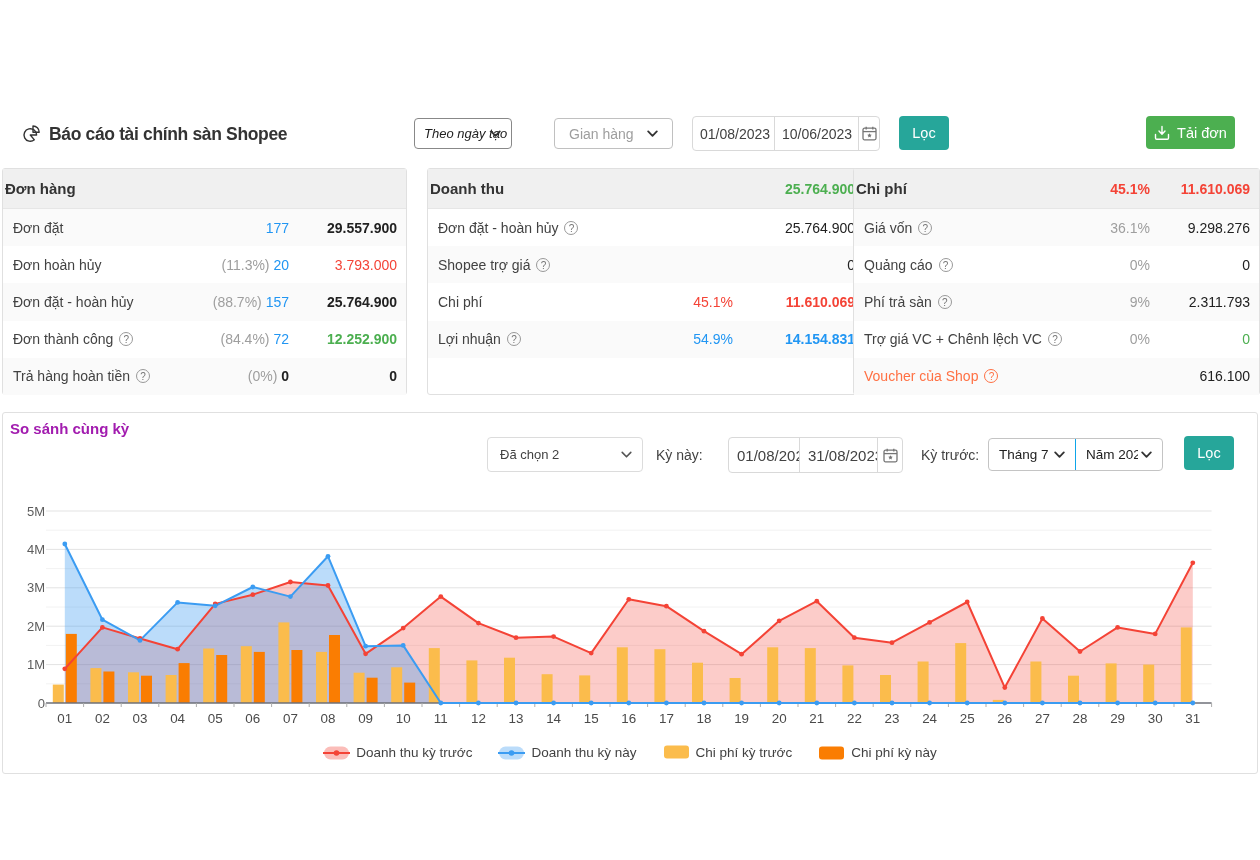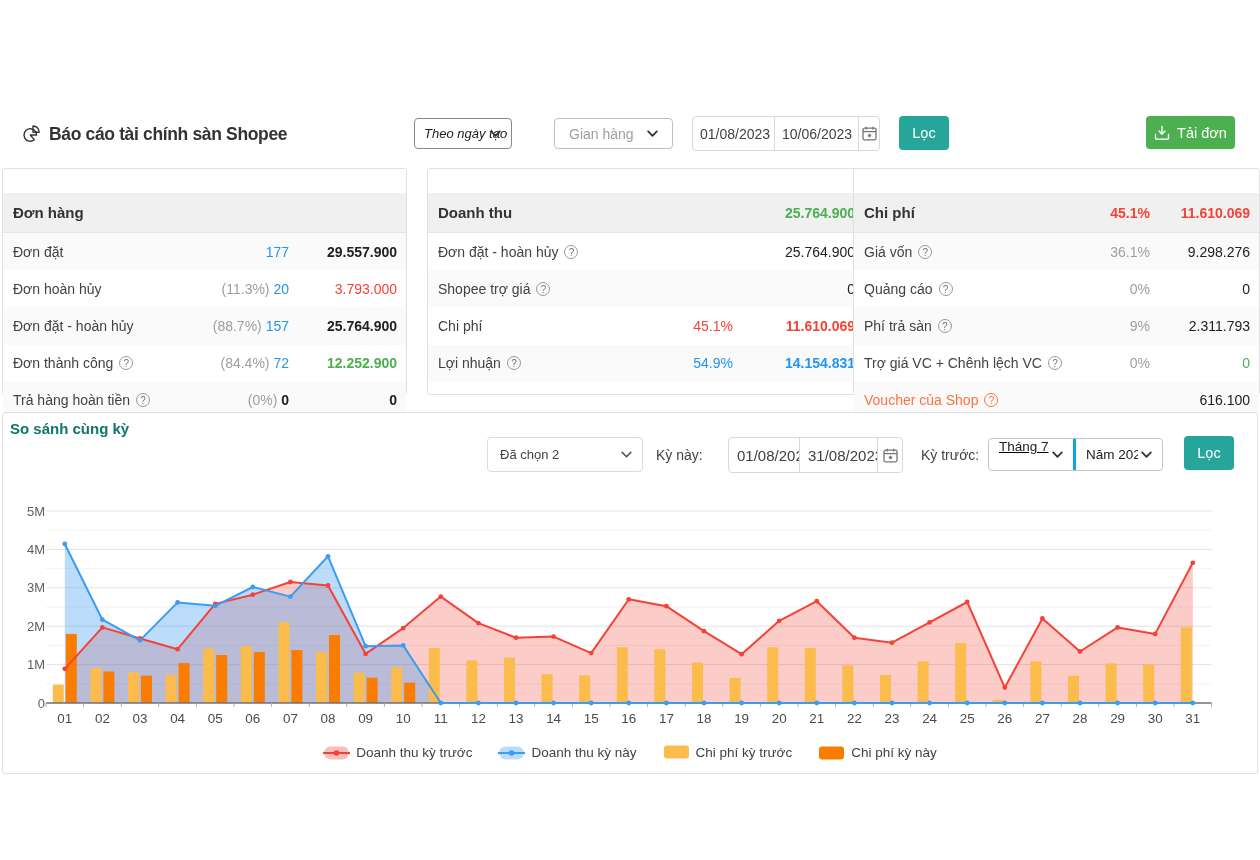--- a/index.html
+++ b/index.html
@@ -2,21 +2,21 @@
 <html><head>
 <meta charset="utf-8">
 <style>
 * { margin:0; padding:0; box-sizing:border-box; }
 html,body { width:1260px; height:860px; background:#fff; font-family:"Liberation Sans", sans-serif; position:relative; overflow:hidden; }
 .abs { position:absolute; }
 .sel { position:absolute; border-radius:4px; background:#fff; display:flex; align-items:center; }
 .chev { position:absolute; right:10px; top:50%; margin-top:-4px; }
 .btn { position:absolute; border-radius:4px; color:#fff; display:flex; align-items:center; justify-content:center; font-size:14.5px; }
 .card { position:absolute; top:168px; height:227px; background:#fff; border:1px solid #e0e0e0; border-radius:3px; }
-.chead { height:40px; background:#f0f0f0; display:flex; align-items:center; padding:0 10px; font-weight:bold; font-size:15px; color:#333; position:relative; border-bottom:1px solid #e6e6e6;margin-top:24px;}
+.chead { height:40px; background:#f0f0f0; display:flex; align-items:center; padding:0 2px; font-weight:bold; font-size:15px; color:#333; position:relative; border-bottom:1px solid #e6e6e6;}
 .crow { height:37.2px; display:flex; align-items:center; padding:0 10px; font-size:14px; color:#424242; position:relative; }
 .crow.g { background:#fafafa; }
 .mid { position:absolute; font-size:14px; }
 .pct { color:#9e9e9e; font-size:14px; }
 .val { position:absolute; right:9px; font-size:14px; }
 .b { font-weight:bold; }
 .blue { color:#2196F3; }
 .red { color:#F44336; }
 .green { color:#4CAF50; }
 .dark { color:#212121; }
@@ -88,21 +88,21 @@
 <div class="card" style="left:853px;width:407px;">
   <div class="chead">Chi phí<span class="mid pct red" style="right:109px">45.1%</span><span class="val b red" style="font-size:14px;">11.610.069</span></div>
   <div class="crow g">Giá vốn<span class="qm">?</span><span class="mid pct" style="right:109px">36.1%</span><span class="val dark">9.298.276</span></div>
   <div class="crow">Quảng cáo<span class="qm">?</span><span class="mid pct" style="right:109px">0%</span><span class="val dark">0</span></div>
   <div class="crow g">Phí trả sàn<span class="qm">?</span><span class="mid pct" style="right:109px">9%</span><span class="val dark">2.311.793</span></div>
   <div class="crow">Trợ giá VC + Chênh lệch VC<span class="qm">?</span><span class="mid pct" style="right:109px">0%</span><span class="val green">0</span></div>
   <div class="crow g" style="color:#FF7043;">Voucher của Shop<span class="qm" style="border-color:#FF7043;color:#FF7043;">?</span><span class="val dark">616.100</span></div>
 </div>
 
 <div class="abs" style="left:2px;top:412px;width:1256px;height:362px;border:1px solid #e0e0e0;border-radius:3px;background:#fff;"></div>
-<div class="abs" style="left:10px;top:420px;font-size:15px;font-weight:bold;color:#0f766e;">So sánh cùng kỳ</div>
+<div class="abs" style="left:10px;top:420px;font-size:15px;font-weight:bold;color:#a21caf;">So sánh cùng kỳ</div>
 
 <div class="sel" style="left:487px;top:437px;width:156px;height:35px;border:1px solid #dcdcdc;">
   <span style="padding-left:12px;font-size:13px;color:#424242;">Đã chọn 2</span>
   <svg class="chev" width="11" height="8" viewBox="0 0 11 8">
       <path d="M1.2 1.4 L5.5 5.8 L9.8 1.4" fill="none" stroke="#555" stroke-width="1.6" stroke-linecap="round" stroke-linejoin="round"></path>
     </svg>
 </div>
 <div class="abs" style="left:656px;top:447px;font-size:14px;color:#424242;">Kỳ này:</div>
 <div class="abs" style="left:728px;top:437px;width:175px;height:36px;border:1px solid #d9d9d9;border-radius:4px;display:flex;">
   <div class="dcell" style="width:71px;border-right:1px solid #d9d9d9;font-size:15px;padding-left:8px;">01/08/2023</div>
@@ -112,21 +112,21 @@
         <rect x="1" y="2.2" width="13" height="11.6" rx="1.5" fill="none" stroke="#757575" stroke-width="1.3"></rect>
         <line x1="1" y1="5.6" x2="14" y2="5.6" stroke="#757575" stroke-width="1.3"></line>
         <line x1="4.2" y1="0.8" x2="4.2" y2="3.4" stroke="#757575" stroke-width="1.3"></line>
         <line x1="10.8" y1="0.8" x2="10.8" y2="3.4" stroke="#757575" stroke-width="1.3"></line>
         <path d="M7.5 7.2 L8.2 8.6 L9.7 8.8 L8.6 9.9 L8.9 11.4 L7.5 10.7 L6.1 11.4 L6.4 9.9 L5.3 8.8 L6.8 8.6 Z" fill="#757575"></path>
       </svg>
   </div>
 </div>
 <div class="abs" style="left:921px;top:447px;font-size:14px;color:#424242;">Kỳ trước:</div>
 <div class="abs" style="left:988px;top:438px;width:175px;height:33px;border:1px solid #c4c4c4;border-radius:4px;display:flex;">
-  <div style="width:87px;position:relative;border-right:3px solid #0ea5e9;display:flex;align-items:flex-start;text-decoration:underline;">
+  <div style="width:87px;position:relative;border-right:1px solid #0ea5e9;display:flex;align-items:center;">
     <span style="padding-left:10px;font-size:13.5px;color:#212121;">Tháng 7</span>
     <svg class="chev" width="11" height="8" viewBox="0 0 11 8">
         <path d="M1.2 1.4 L5.5 5.8 L9.8 1.4" fill="none" stroke="#333" stroke-width="1.8" stroke-linecap="round" stroke-linejoin="round"></path>
       </svg>
   </div>
   <div style="flex:1;position:relative;display:flex;align-items:center;overflow:hidden;">
     <span style="padding-left:10px;font-size:13.5px;color:#212121;white-space:nowrap;width:62px;overflow:hidden;">Năm 2023</span>
     <svg class="chev" width="11" height="8" viewBox="0 0 11 8">
         <path d="M1.2 1.4 L5.5 5.8 L9.8 1.4" fill="none" stroke="#333" stroke-width="1.8" stroke-linecap="round" stroke-linejoin="round"></path>
       </svg>

